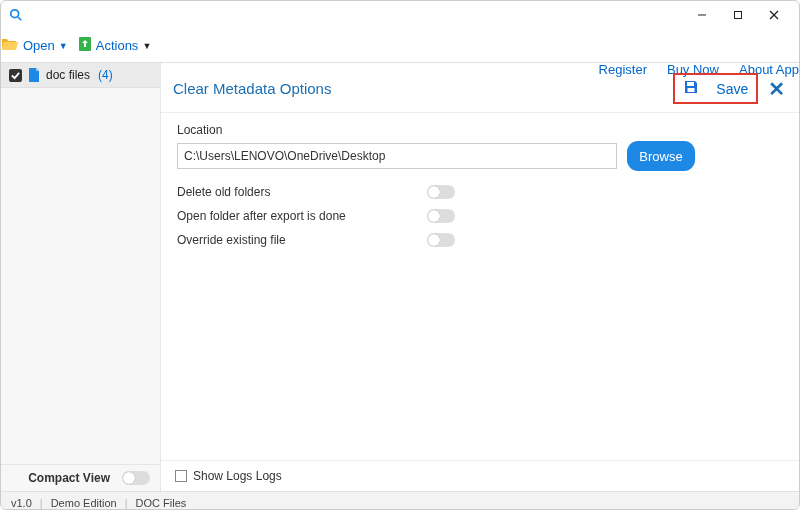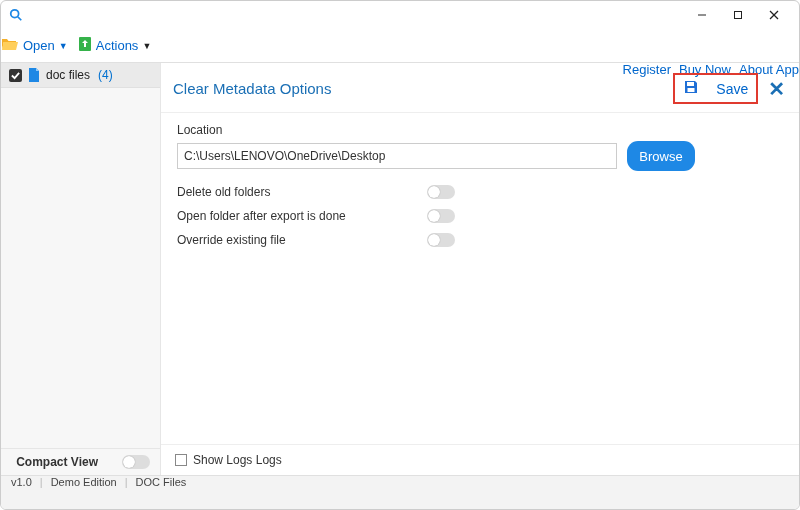--- a/index.html
+++ b/index.html
@@ -7,51 +7,51 @@
   .titlebar { height: 28px; display: flex; align-items: center; padding: 0 8px; font-size: 12px; color: #444; }
   .titlebar .app-icon { width: 14px; height: 14px; margin-right: 6px; }
   .titlebar .spacer { flex: 1; }
   .win-controls { display: flex; gap: 2px; }
   .win-btn { width: 34px; height: 24px; display: flex; align-items: center; justify-content: center; cursor: pointer; }
   .win-btn svg { width: 10px; height: 10px; }
   .toolbar { height: 34px; border-bottom: 1px solid #e0e0e0; display: flex; align-items: center; padding: 0 0; font-size: 13px; }
   .toolbar .group { display: flex; align-items: center; gap: 10px; }
   .toolbar .btn { display: flex; align-items: center; gap: 4px; color: #0066cc; cursor: pointer; }
   .toolbar .btn .caret { font-size: 9px; }
-  .toolbar .right-links { margin-left: auto; display: flex; gap: 8px; margin-top: 47px; }
+  .toolbar .right-links { margin-left: auto; display: flex; gap: 20px; margin-top: 47px; }
   .toolbar .right-links a { color: #0066cc; text-decoration: none; cursor: pointer; }
   .content { flex: 1; display: flex; min-height: 0; }
   .sidebar { width: 160px; background: #f7f7f7; border-right: 1px solid #e6e6e6; display: flex; flex-direction: column; }
   .sidebar-item { display: flex; align-items: center; gap: 6px; padding: 5px 8px; font-size: 12px; background: #eaeaea; border-bottom: 1px solid #e0e0e0; }
   .sidebar-item .check { width: 13px; height: 13px; background: #333; border-radius: 2px; display: flex; align-items: center; justify-content: center; }
   .sidebar-item .check svg { width: 9px; height: 9px; }
   .sidebar-item .file-ico { width: 12px; height: 14px; }
   .sidebar-item .label { color: #222; }
   .sidebar-item .count { color: #0070d0; margin-left: 2px; }
   .sidebar .flex-fill { flex: 1; }
-  .compact-row { display: flex; align-items: center; justify-content: flex-end; gap: 24px; padding: 6px 10px; border-top: 1px solid #e6e6e6; font-size: 12px; color: #333; font-weight: 600; }
+  .compact-row { display: flex; align-items: center; justify-content: flex-end; gap: 12px; padding: 6px 10px; border-top: 1px solid #e6e6e6; font-size: 12px; color: #333; font-weight: 600; }
   .toggle { width: 28px; height: 14px; border-radius: 8px; background: #ddd; position: relative; cursor: pointer; }
   .toggle::after { content: ""; position: absolute; left: 1px; top: 1px; width: 12px; height: 12px; border-radius: 50%; background: #fff; box-shadow: 0 0 1px rgba(0,0,0,.4); }
   .main { flex: 1; display: flex; flex-direction: column; min-height: 0; }
   .main-header { display: flex; align-items: center; padding: 10px 12px 8px 12px; border-bottom: 1px solid #eee; }
   .main-title { color: #1a6fb5; font-size: 15px; }
   .main-header .spacer { flex: 1; }
   .save-box { border: 2px solid #e03a2f; padding: 2px 4px; display: flex; align-items: center; gap: 6px; }
   .save-btn { display: flex; align-items: center; gap: 17px; color: #0066cc; font-size: 14px; cursor: pointer; padding: 2px 4px; }
   .close-x { color: #1a6fb5; font-size: 20px; font-weight: 600; cursor: pointer; padding: 0 2px; margin-left: 8px; }
   .main-body { padding: 10px 16px; font-size: 12px; color: #333; flex: 1; overflow: auto; }
   .field-label { margin-bottom: 4px; }
   .loc-row { display: flex; gap: 10px; align-items: center; margin-bottom: 14px; }
   .loc-input { flex-grow: 0; width: 440px; height: 26px; border: 1px solid #ccc; padding: 0 6px; font-size: 12px; color: #333; background: #fff; }
   .browse-btn { background: #1e88e5; color: #fff; border: none; border-radius: 11px; width: 68px; height: 30px; font-size: 13px; cursor: pointer; }
   .opt-row { display: flex; align-items: center; margin-bottom: 10px; }
   .opt-row .opt-label { width: 250px; }
   .main-footer { border-top: 1px solid #eee; padding: 8px 14px; display: flex; align-items: center; gap: 6px; font-size: 12px; color: #333; }
   .main-footer .chk { width: 12px; height: 12px; border: 1px solid #888; display: inline-block; }
-  .statusbar { height: 34px; background: #f3f3f3; border-top: 1px solid #e0e0e0; display: flex; align-items: flex-start; gap: 8px; padding: 0 10px; font-size: 11px; color: #444; }
+  .statusbar { height: 18px; background: #f3f3f3; border-top: 1px solid #e0e0e0; display: flex; align-items: flex-end; gap: 8px; padding: 0 10px; font-size: 11px; color: #444; }
   .statusbar .divider { color: #bbb; }
 </style>
 </head>
 <body>
 
 <div class="titlebar">
   <span class="app-icon">
     <svg viewBox="0 0 16 16">
         <circle cx="6.5" cy="6.5" r="4.5" fill="none" stroke="#1e88e5" stroke-width="2"></circle>
         <line x1="10" y1="10" x2="14" y2="14" stroke="#1e88e5" stroke-width="2"></line>

